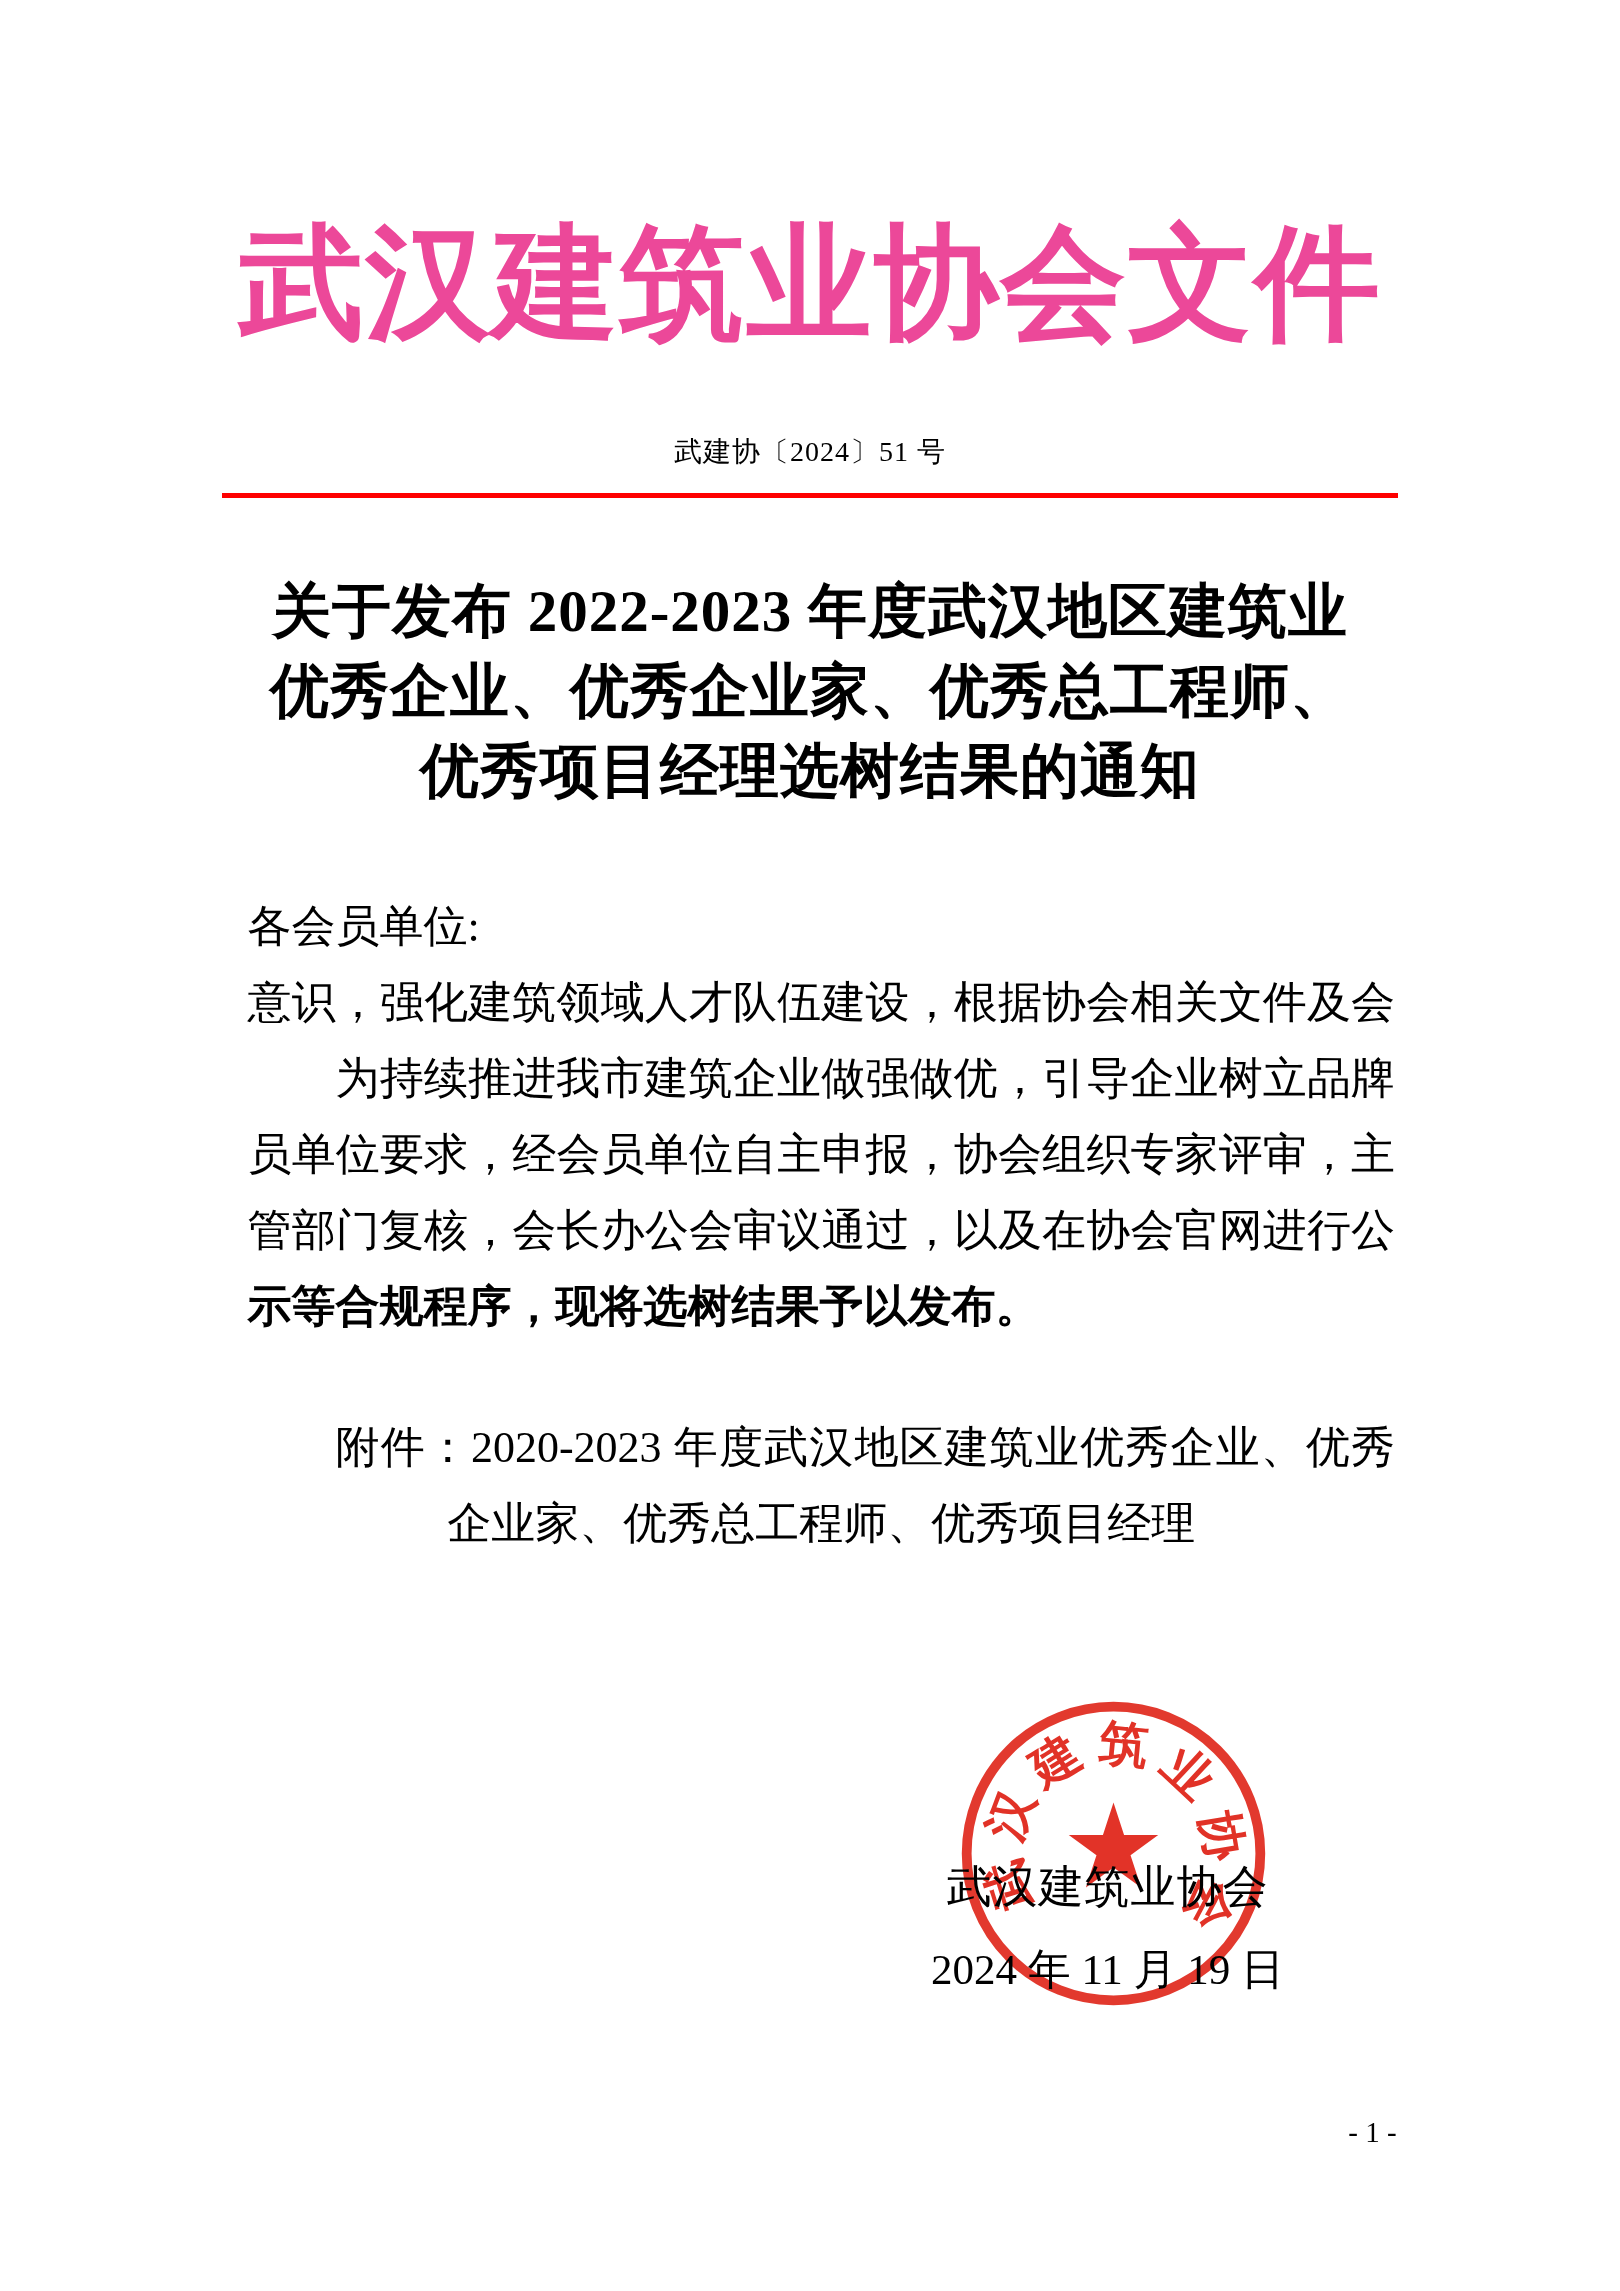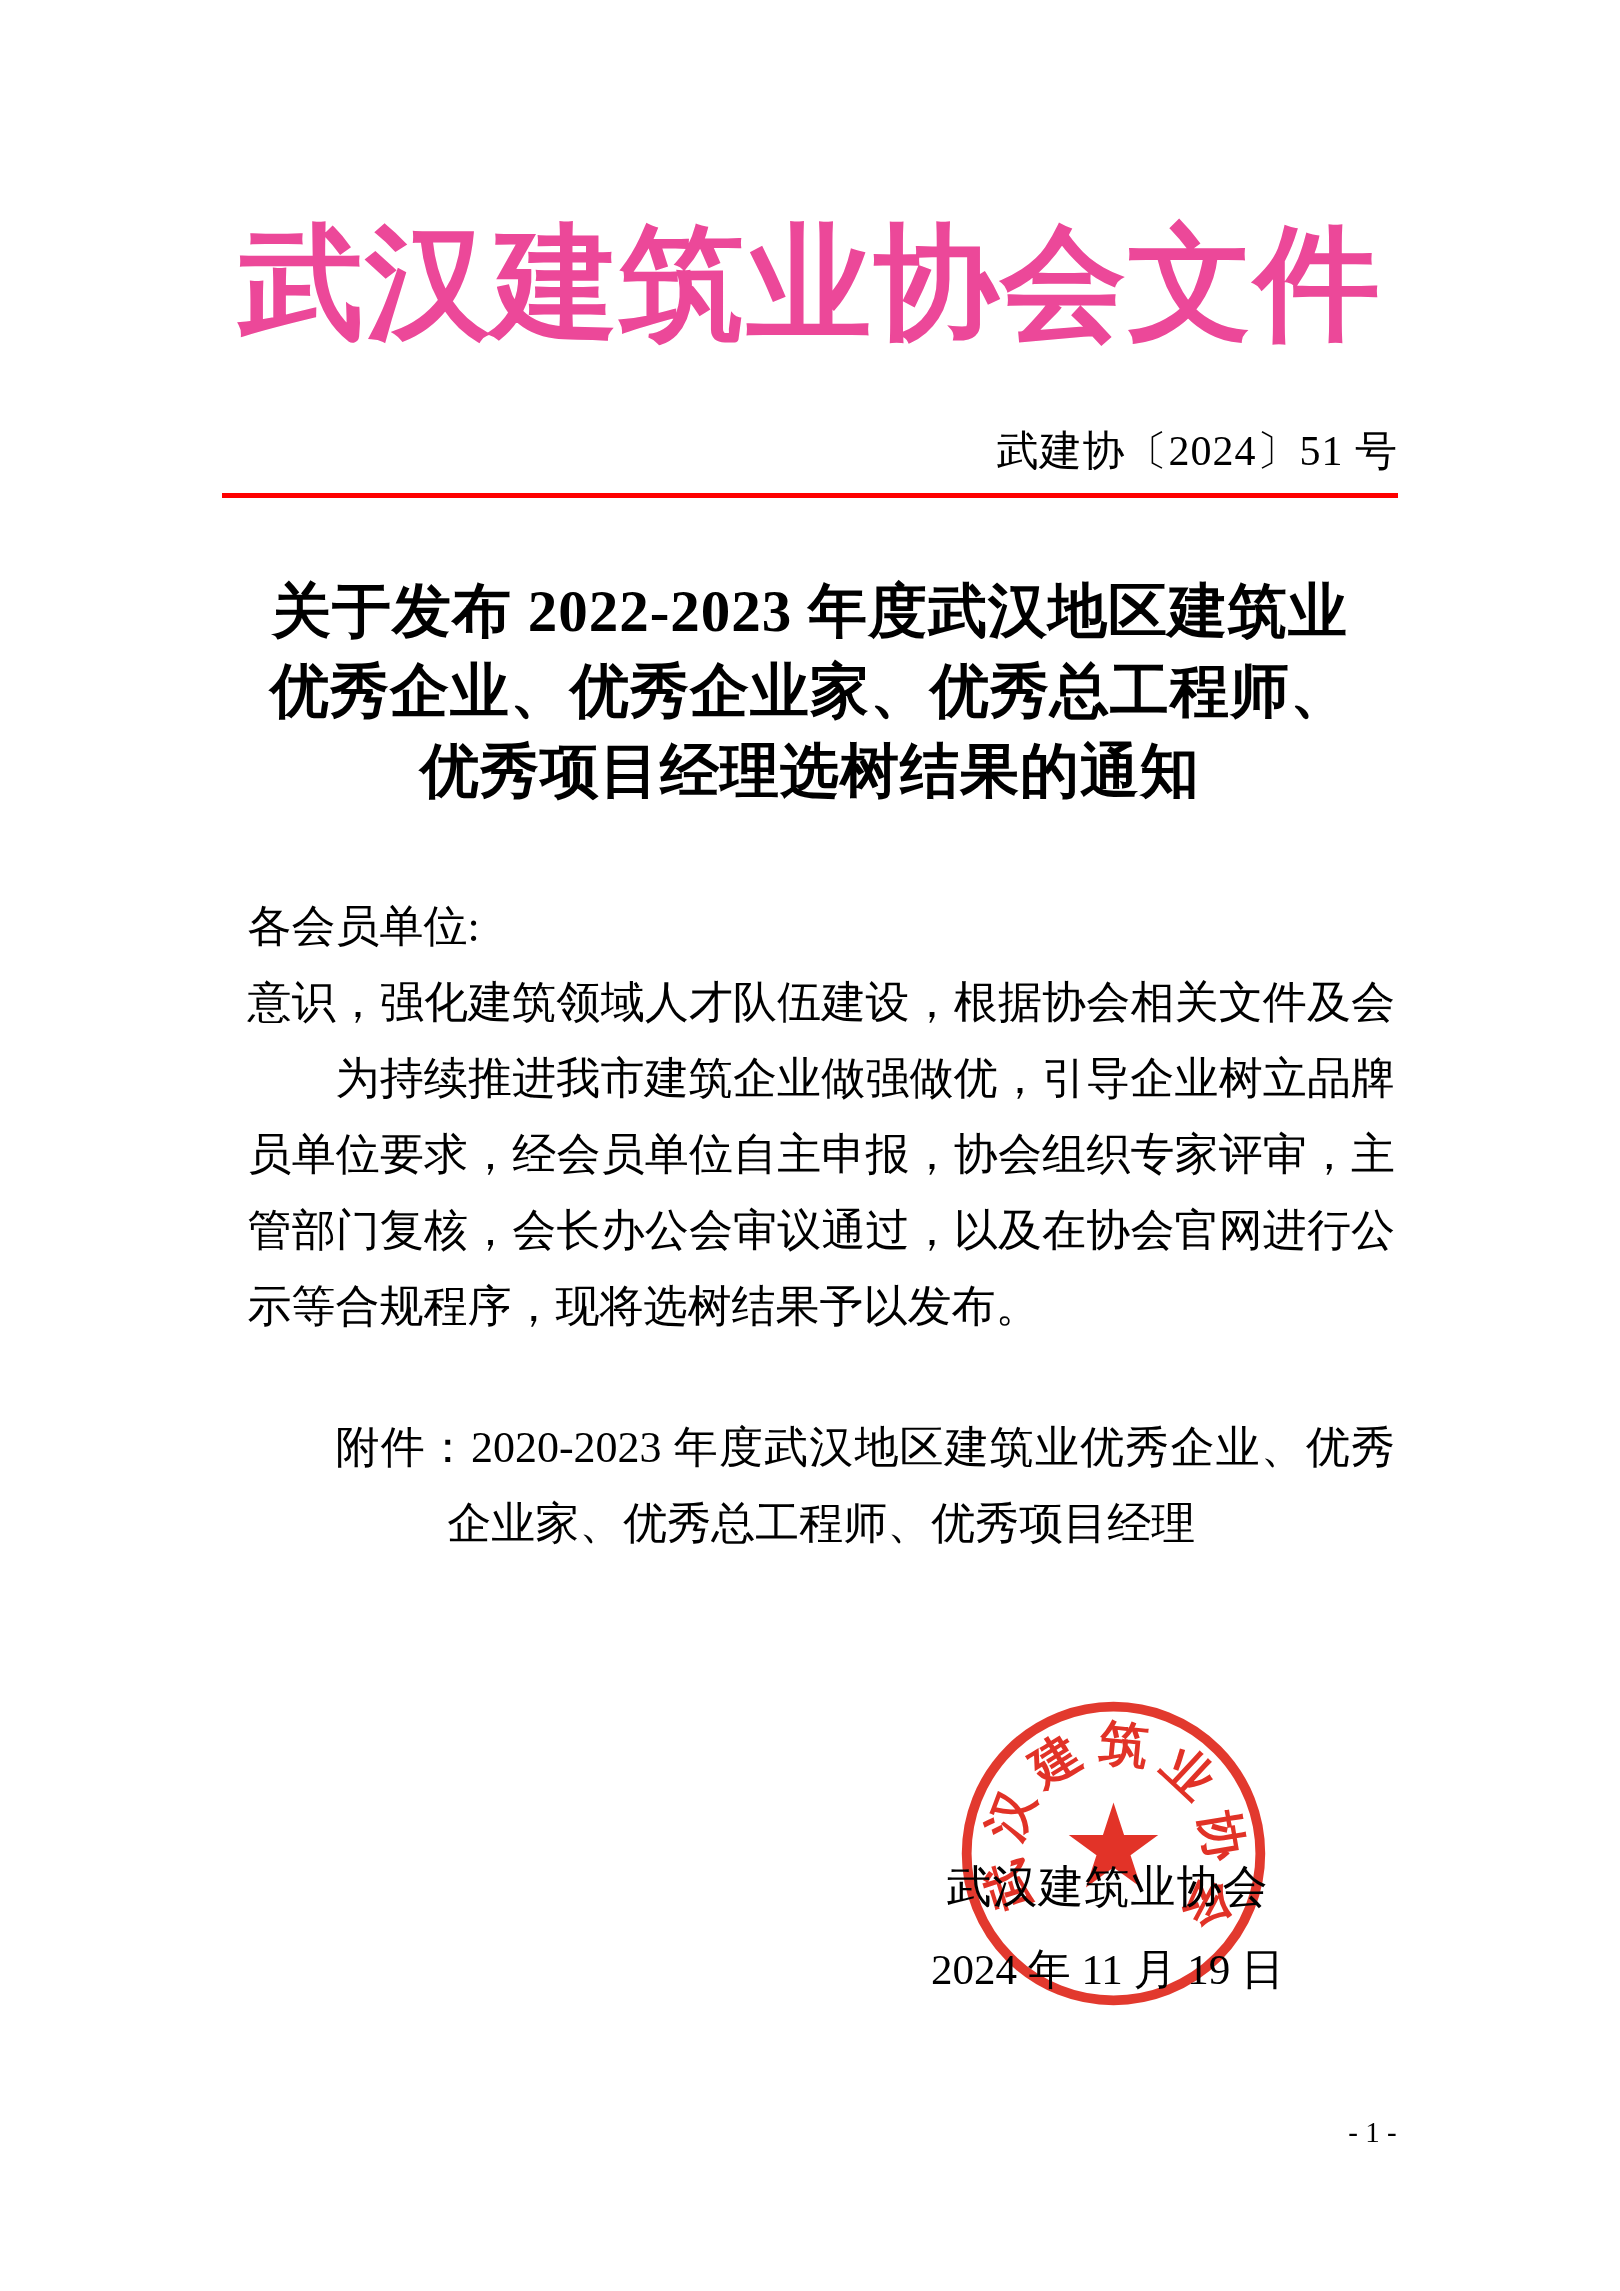--- a/index.html
+++ b/index.html
@@ -18,23 +18,23 @@
     font-size:125px;
     line-height:153px;
     font-weight:700;
     color:#ec4899;
     text-align:center;
     letter-spacing:2px;
     white-space:nowrap;
   }
   .doc-number{
     margin-top:65px;
-    font-size:42px;
+    font-size:28px;
     line-height:51px;
-    text-align:right;
+    text-align:center;
     letter-spacing:1px;
   }
   .divider{
     margin-top:15.7px;
     height:4.9px;
     background:#fe0000;
   }
   .subject{
     margin-top:73px;
     font-size:59px;
@@ -55,20 +55,21 @@
   .para-line{
     text-align:justify;
     text-align-last:justify;
   }
   .para-line.first{
     text-indent:2em;
   }
   .para-line.last{
     text-align:right;
     text-align-last:left;
+    font-weight:bold;
   }
   .attach{
     margin-top:65px;
   }
   .attach-line1{
     text-indent:2em;
     text-align:justify;
     text-align-last:justify;
   }
   .attach-line2{

